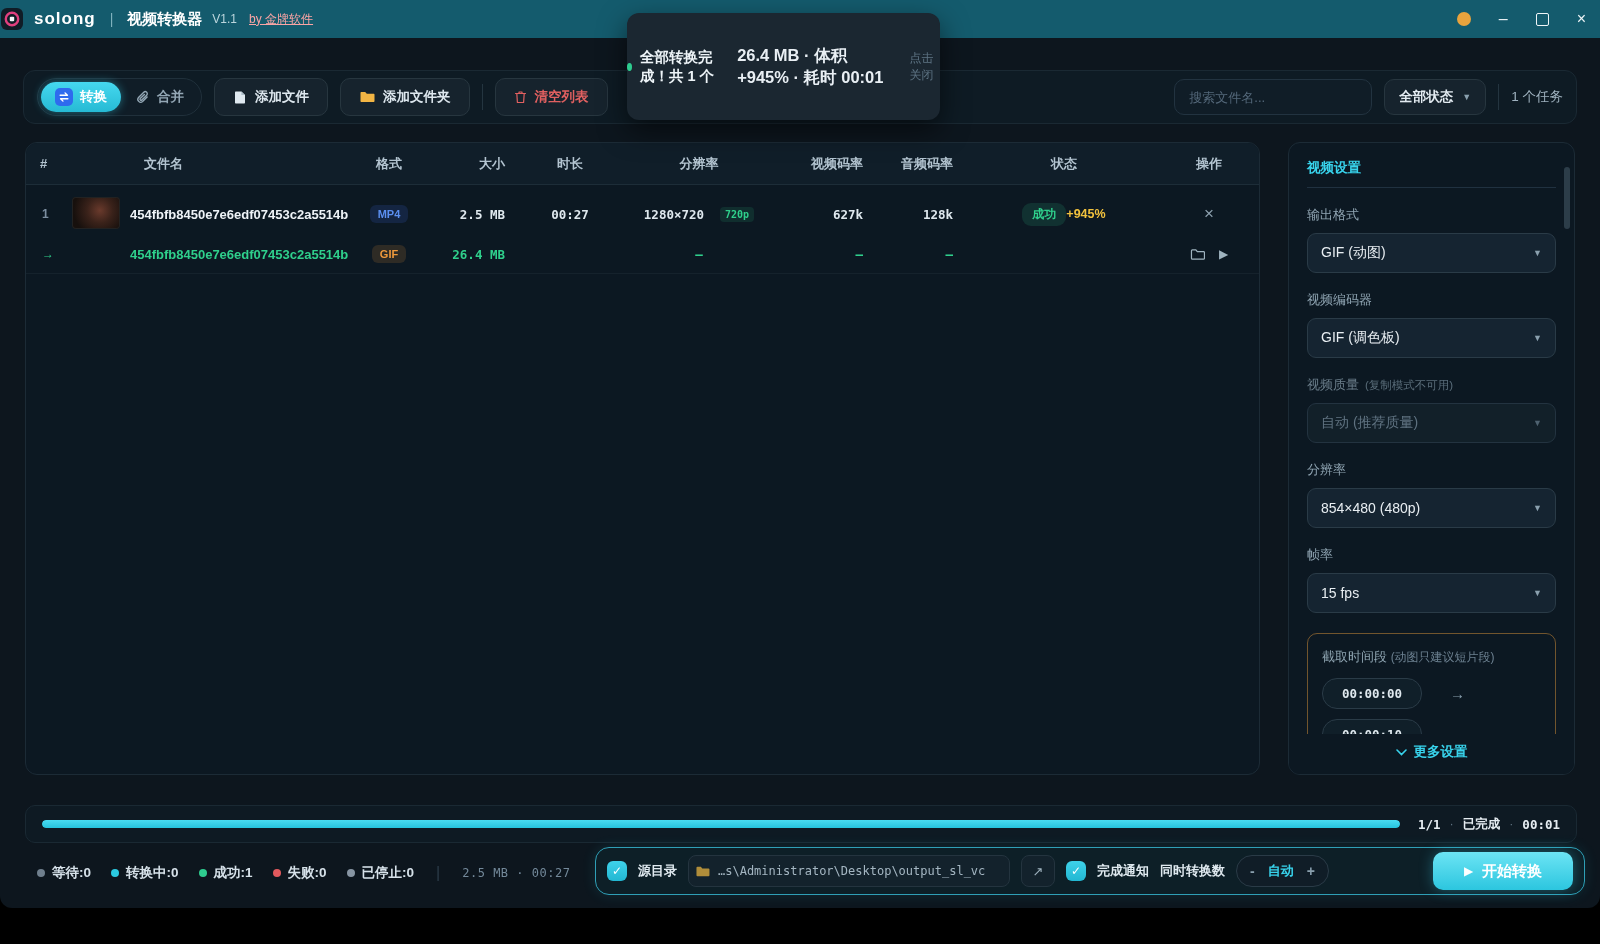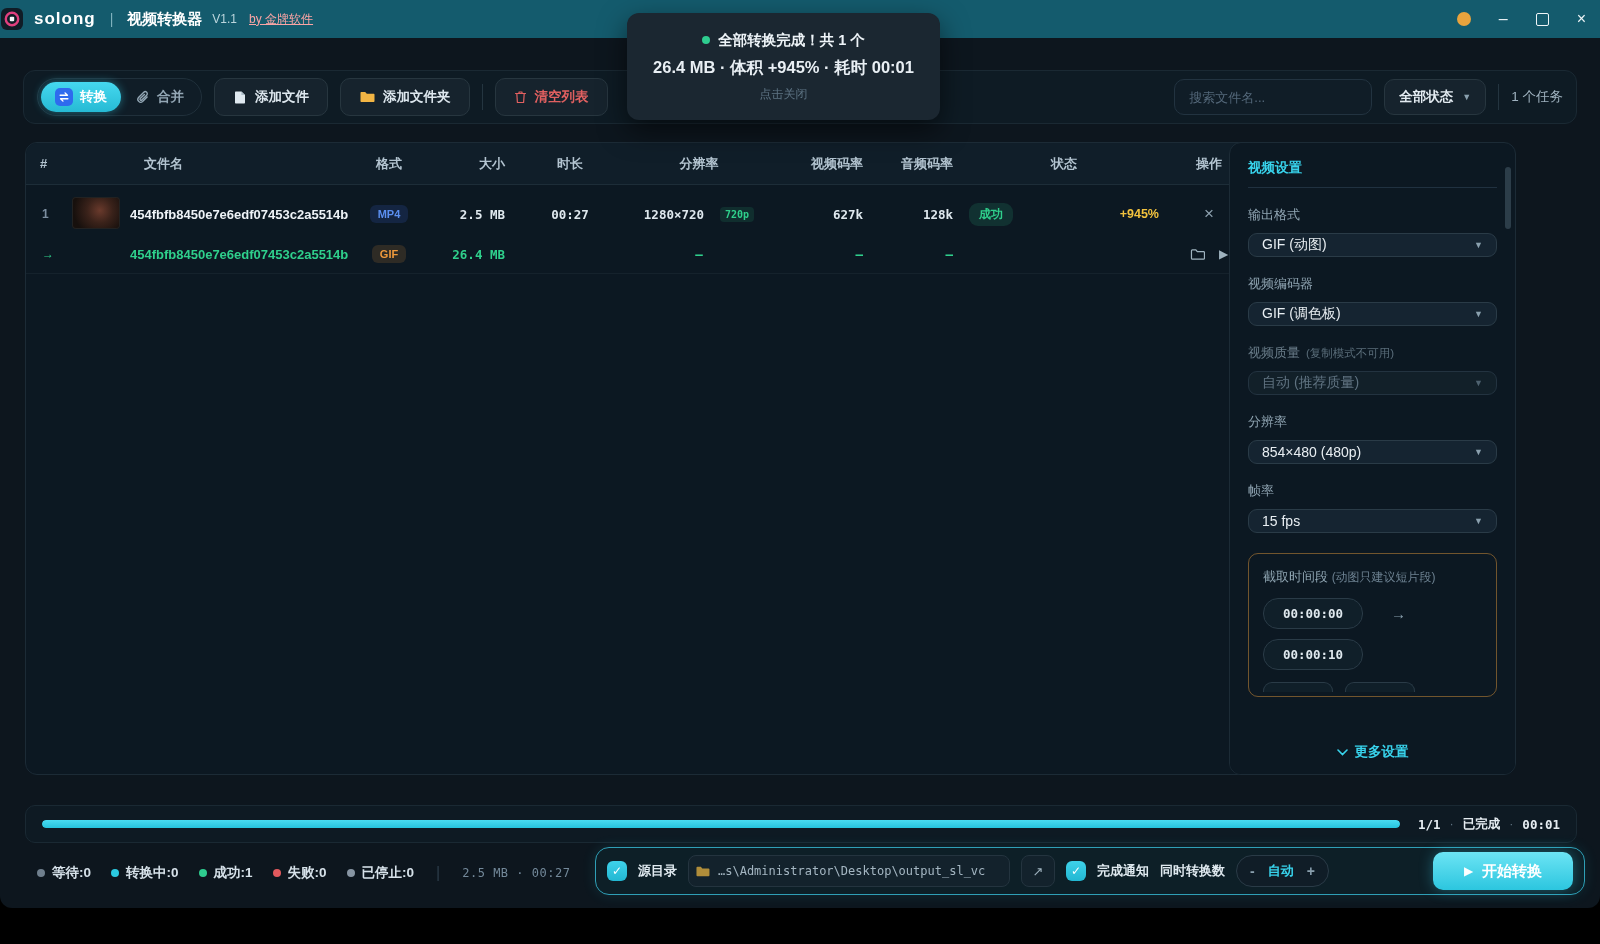--- a/index.html
+++ b/index.html
@@ -14,21 +14,21 @@
   .tsep { color:#7fb1bd; margin:0 14px; font-size:14px; }
   .apptitle { color:#fff; font-weight:700; font-size:15px; }
   .version { color:#bcd6dd; font-size:12px; margin-left:10px; }
   .byline { color:#fca5a5; font-size:12px; margin-left:12px;text-decoration:underline; }
   .win-controls { margin-left:auto; display:flex; align-items:center; gap:28px; padding-right:14px; }
   .theme-dot { width:14px; height:14px; border-radius:50%; background:#e8a33d; cursor:pointer; }
   .wc { color:#eef5f7; font-size:16px; line-height:1; cursor:pointer; }
   .wc-max { width:13px; height:13px; border:1.6px solid #eef5f7; border-radius:2px; }
 
   
-  .toast { position:absolute; left:627px; top:13px; width:313px; height:107px; background:#1b2731; border-radius:12px; box-shadow:0 10px 28px rgba(0,0,0,.55); z-index:50; display:flex; flex-direction:column; align-items:center; justify-content:center; gap:7px; }
+  .toast { position:absolute; left:627px; top:13px; width:313px; height:107px; background:#1b2731; border-radius:12px; box-shadow:0 10px 28px rgba(0,0,0,.55); z-index:50; display:flex; flex-direction:row; align-items:center; justify-content:center; gap:7px; }
   .toast-l1 { display:flex; align-items:center; gap:8px; color:#eef4f8; font-size:14.5px; font-weight:700; }
   .gdot { width:8px; height:8px; border-radius:50%; background:#2ecc8f; }
   .toast-l2 { color:#e9eff4; font-size:16.5px; font-weight:600; }
   .toast-l3 { color:#5e7484; font-size:12px; }
 
   
   .toolbar-panel { position:absolute; left:23px; top:70px; width:1554px; height:54px; background:#0e1b24; border:1px solid #1a2933; border-radius:12px; }
   .toolbar { position:absolute; left:37px; right:37px; top:77px; height:40px; display:flex; align-items:center; gap:12px; z-index:5; }
   .seg { display:flex; align-items:center; background:#101d27; border:1px solid #20303b; border-radius:20px; padding:3px; }
   .seg-active { display:flex; align-items:center; gap:7px; padding:6px 14px; border-radius:17px; background:linear-gradient(180deg,#45d8ef,#26bad4); color:#fff; font-weight:700; font-size:13.5px; box-shadow:0 0 10px rgba(56,211,236,.45); cursor:pointer; }
@@ -57,34 +57,34 @@
   .idx { color:#7c8ea0; font-size:12px; padding-left:16px; font-weight:600; }
   .thumb { width:48px; height:32px; border-radius:4px; background:radial-gradient(circle at 58% 42%, #6a3a2c 0%, #3a221a 38%, #17100d 78%); box-shadow:inset 0 0 0 1px #222; }
   .fname { color:#eef3f7; font-weight:700; font-size:13px; white-space:nowrap; overflow:hidden; }
   .fname.out { color:#2fd08c; }
   .badge { font-size:11px; font-weight:700; padding:3px 8px; border-radius:6px; }
   .b-mp4 { color:#5b8ff0; background:rgba(63,105,235,.16); }
   .b-gif { color:#f09a3c; background:rgba(240,154,60,.15); }
   .num { font-family:"DejaVu Sans Mono","Liberation Mono",monospace; font-size:12.5px; font-weight:700; color:#dfe8ee; }
   .num.green { color:#2fd08c; }
   .res-badge { font-family:"DejaVu Sans Mono","Liberation Mono",monospace; font-size:10px; font-weight:700; color:#2fd08c; background:rgba(47,208,140,.12); border-radius:4px; padding:2px 5px; margin-left:16px; }
-  .status-cell { display:flex; align-items:center; justify-content:space-between; }
+  .status-cell { display:flex; align-items:center; justify-content:center; }
   .pill-ok { color:#2fd08c; background:rgba(47,208,140,.14); font-size:12px; font-weight:700; padding:3px 10px; border-radius:9px; }
   .pct { color:#f2c23e; font-weight:700; font-size:12.5px; }
   .op-x { color:#8da0ae; font-size:17px; cursor:pointer; }
   .op-ics { display:flex; align-items:center; justify-content:center; gap:14px; color:#9fb3bf; }
   .op-play { font-size:12px; color:#9fb3bf; cursor:pointer; }
 
   
-  .sidebar { position:absolute; left:1229px; top:142px; width:287px; height:633px; background:#0c1822; border:1px solid #1c2b36; border-radius:12px; padding:16px 18px; overflow:hidden; }
+  .sidebar { position:absolute; left:1288px; top:142px; width:287px; height:633px; background:#0c1822; border:1px solid #1c2b36; border-radius:12px; padding:16px 18px; overflow:hidden; }
   .sb-title { color:#38d3ec; font-size:13.5px; font-weight:700; padding-bottom:10px; border-bottom:1px solid #203140; }
   .sb-label { color:#90a5b3; font-size:13px; margin:18px 0 9px; }
   .sb-label .hint { font-size:11.5px; color:#5a6d7a; margin-left:6px; }
   .sb-label.dim { color:#6b7e8b; }
-  .sb-select { height:24px; background:#152431; border:1px solid #2a3b47; border-radius:9px; display:flex; align-items:center; justify-content:space-between; padding:0 13px; color:#e8eef2; font-size:14px; cursor:pointer; }
+  .sb-select { height:40px; background:#152431; border:1px solid #2a3b47; border-radius:9px; display:flex; align-items:center; justify-content:space-between; padding:0 13px; color:#e8eef2; font-size:14px; cursor:pointer; }
   .sb-select.disabled { color:#5f7280; background:#122029; border-color:#233340; cursor:default; }
   .sb-select.disabled .caret { color:#4e6270; }
   .trim-box { margin-top:20px; border:1px solid rgba(240,160,60,.45); border-radius:10px; padding:12px 14px 4px; }
   .trim-label { color:#8fa5b2; font-size:13px; line-height:1.7; }
   .trim-label .hint { color:#6c8090; font-size:12px; }
   .time-row { display:flex; align-items:center; gap:28px; margin-top:10px; }
   .time-input { width:100px; background:#101f29; border:1px solid #2a3b47; border-radius:15px; padding:7px 0; text-align:center; color:#dfe8ee; font-family:"DejaVu Sans Mono","Liberation Mono",monospace; font-size:12.5px; font-weight:700; outline:none; }
   .t-arrow { color:#8aa0ae; font-size:15px; }
   .stub-row { display:flex; gap:12px; margin-top:12px; }
   .stub { width:70px; height:10px; background:#101f29; border:1px solid #2a3b47; border-bottom:none; border-radius:9px 9px 0 0; }

